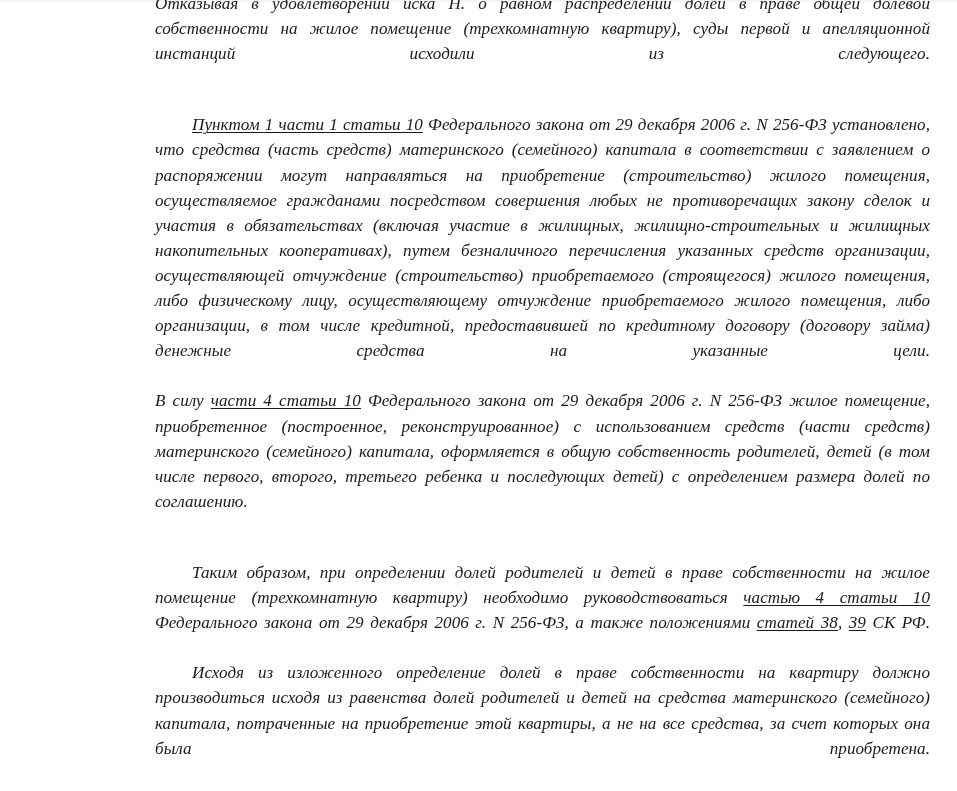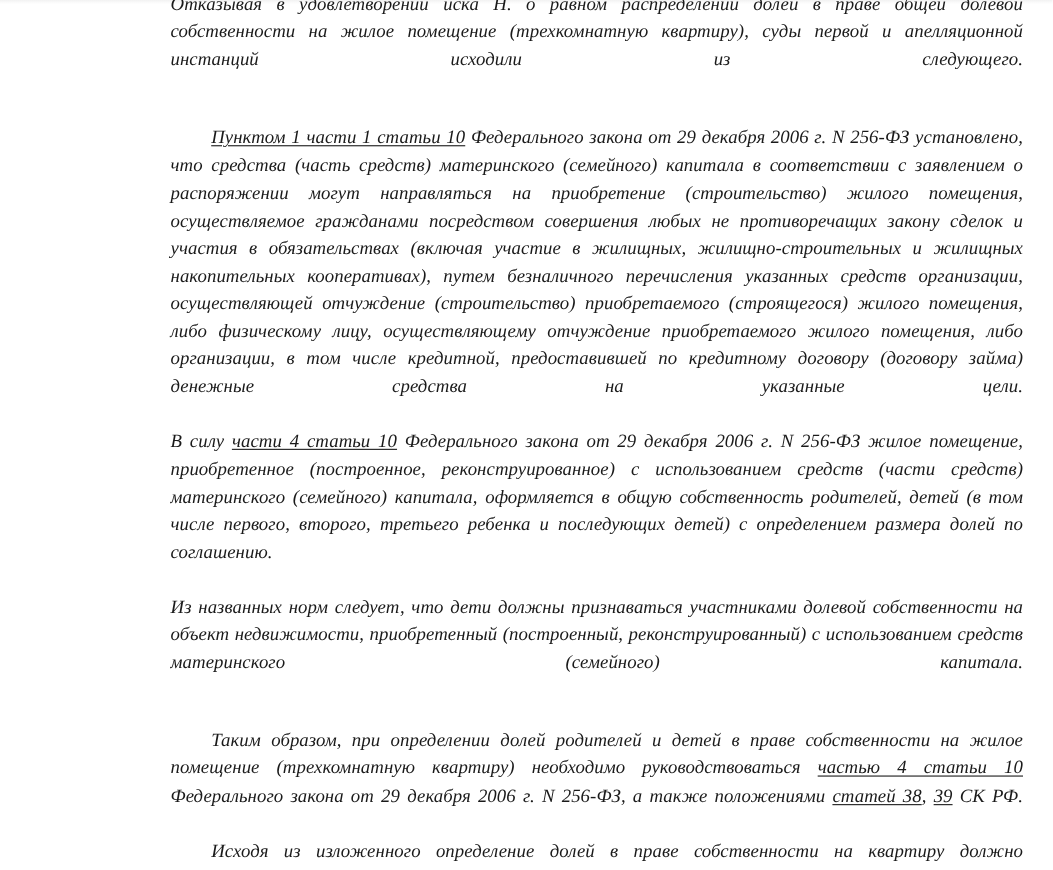--- a/index.html
+++ b/index.html
@@ -75,16 +75,15 @@
 </style>
 </head>
 <body style="background: rgb(255, 255, 255); color: rgb(26, 26, 26);">
 
 <div class="page-top-edge"></div>
 
 <div class="page" id="page-body">
     <p class="para clipped-top"><span>Отказывая в удовлетворении иска Н. о равном распределении долей в праве общей долевой собственности на жилое помещение (трехкомнатную квартиру), суды первой и апелляционной инстанций исходили из следующего.</span></p>
     <p class="para indent gap-before"><span class="u">Пунктом 1 части 1 статьи 10</span><span> Федерального закона от 29 декабря 2006 г. N 256-ФЗ установлено, что средства (часть средств) материнского (семейного) капитала в соответствии с заявлением о распоряжении могут направляться на приобретение (строительство) жилого помещения, осуществляемое гражданами посредством совершения любых не противоречащих закону сделок и участия в обязательствах (включая участие в жилищных, жилищно-строительных и жилищных накопительных кооперативах), путем безналичного перечисления указанных средств организации, осуществляющей отчуждение (строительство) приобретаемого (строящегося) жилого помещения, либо физическому лицу, осуществляющему отчуждение приобретаемого жилого помещения, либо организации, в том числе кредитной, предоставившей по кредитному договору (договору займа) денежные средства на указанные цели.</span></p>
     <p class="para"><span>В силу </span><span class="u">части 4 статьи 10</span><span> Федерального закона от 29 декабря 2006 г. N 256-ФЗ жилое помещение, приобретенное (построенное, реконструированное) с использованием средств (части средств) материнского (семейного) капитала, оформляется в общую собственность родителей, детей (в том числе первого, второго, третьего ребенка и последующих детей) с определением размера долей по соглашению.</span></p>
-    <p class="para"><span>Из названных норм следует, что дети должны признаваться участниками долевой собственности на объект недвижимости, приобретенный (построенный, реконструированный) с использованием средств материнского (семейного) капитала.</span></p>
     <p class="para indent gap-before"><span>Таким образом, при определении долей родителей и детей в праве собственности на жилое помещение (трехкомнатную квартиру) необходимо руководствоваться </span><span class="u">частью 4 статьи 10</span><span> Федерального закона от 29 декабря 2006 г. N 256-ФЗ, а также положениями </span><span class="u">статей 38</span><span>, </span><span class="u">39</span><span> СК РФ.</span></p>
     <p class="para indent"><span>Исходя из изложенного определение долей в праве собственности на квартиру должно производиться исходя из равенства долей родителей и детей на средства материнского (семейного) капитала, потраченные на приобретение этой квартиры, а не на все средства, за счет которых она была приобретена.</span></p>
   </div>
 
 </body></html>

